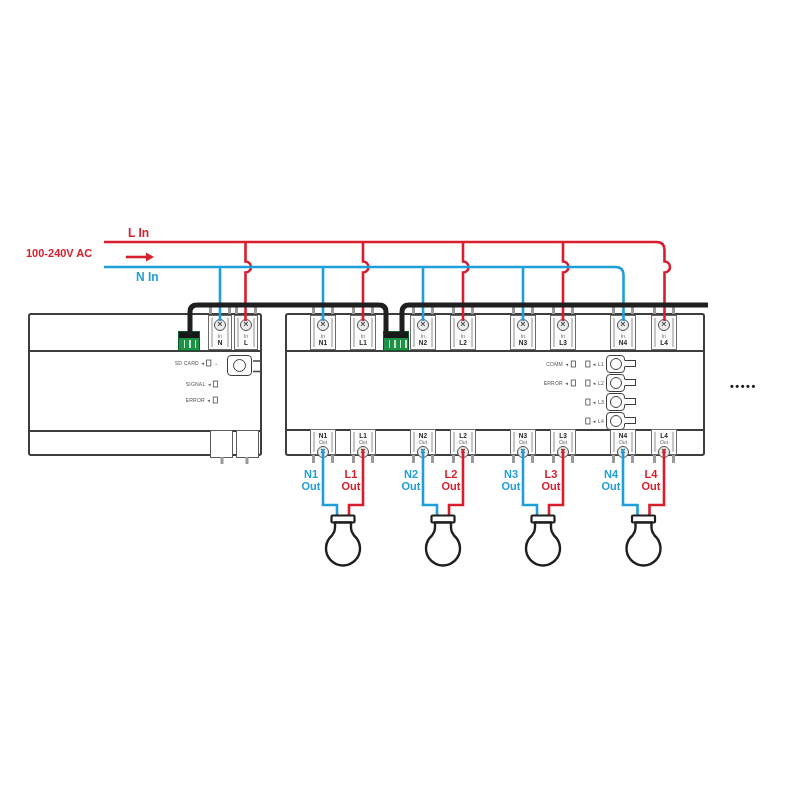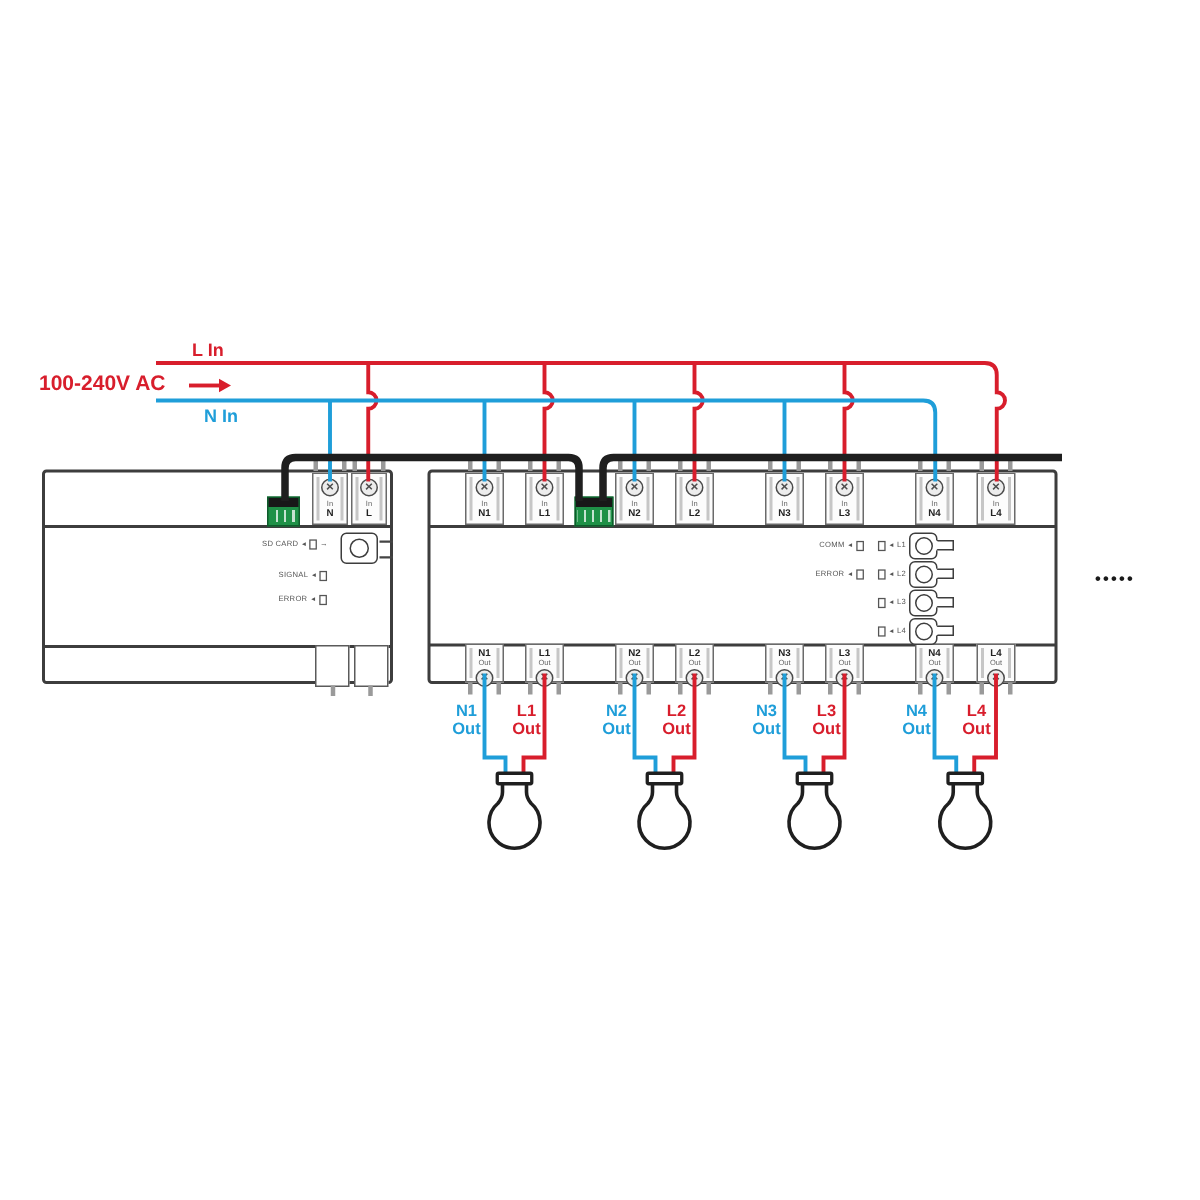--- a/index.html
+++ b/index.html
@@ -47,21 +47,21 @@
 
   .btn{position:absolute;border:1.5px solid #3d3d3d;border-radius:4px;background:#fff;box-sizing:border-box;
        display:flex;align-items:center;justify-content:center;}
   .btn .circle{border:1.5px solid #3d3d3d;border-radius:50%;box-sizing:border-box;}
   .tab{position:absolute;width:12px;height:7px;border:1.5px solid #3d3d3d;border-left:1px solid #fff;background:#fff;box-sizing:border-box;}
 
   .lbl{position:absolute;font-weight:bold;white-space:nowrap;}
   .red{color:var(--line-red);}
   .blue{color:var(--line-blue);}
   .lbl-lin,.lbl-nin{font-size:12px;}
-  .lbl-voltage{font-size:14px;}
+  .lbl-voltage{font-size:11px;}
   .wire-label{position:absolute;width:30px;text-align:center;font-weight:bold;font-size:11px;line-height:11.5px;}
   .wire-label span{display:block;}
   .dots{position:absolute;font-size:11px;font-weight:bold;letter-spacing:1.5px;color:#1a1a1a;}
   svg.overlay{position:absolute;left:0;top:0;pointer-events:none;}
 </style>
 </head>
 <body>
 
 <div class="canvas">
 

